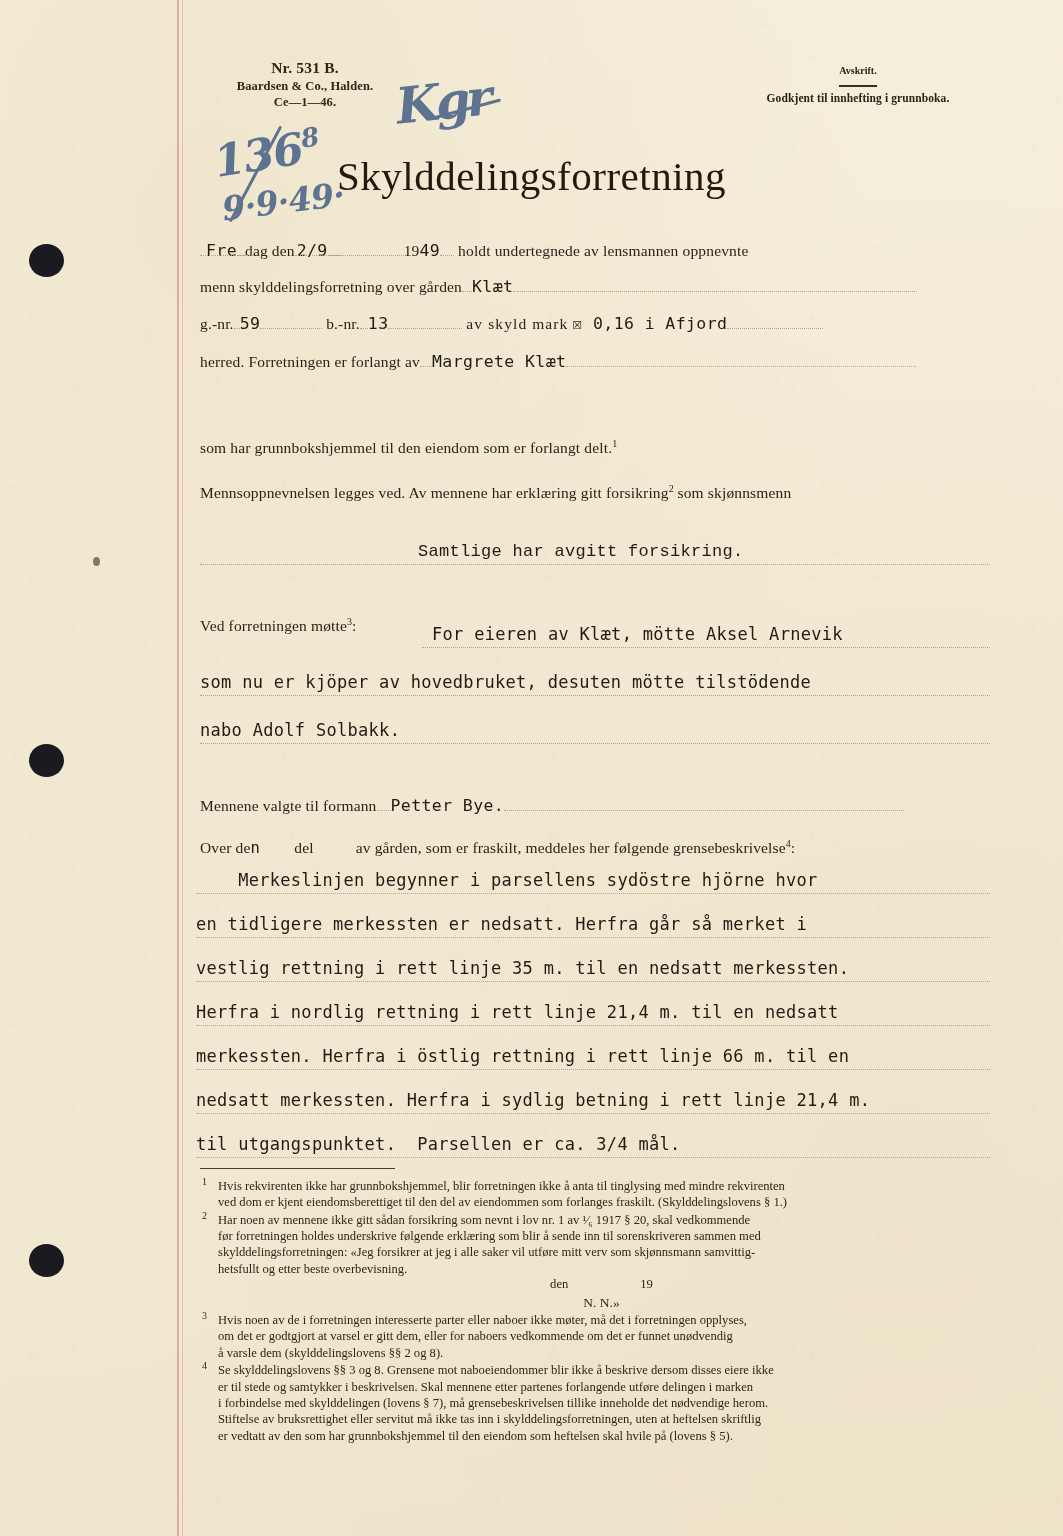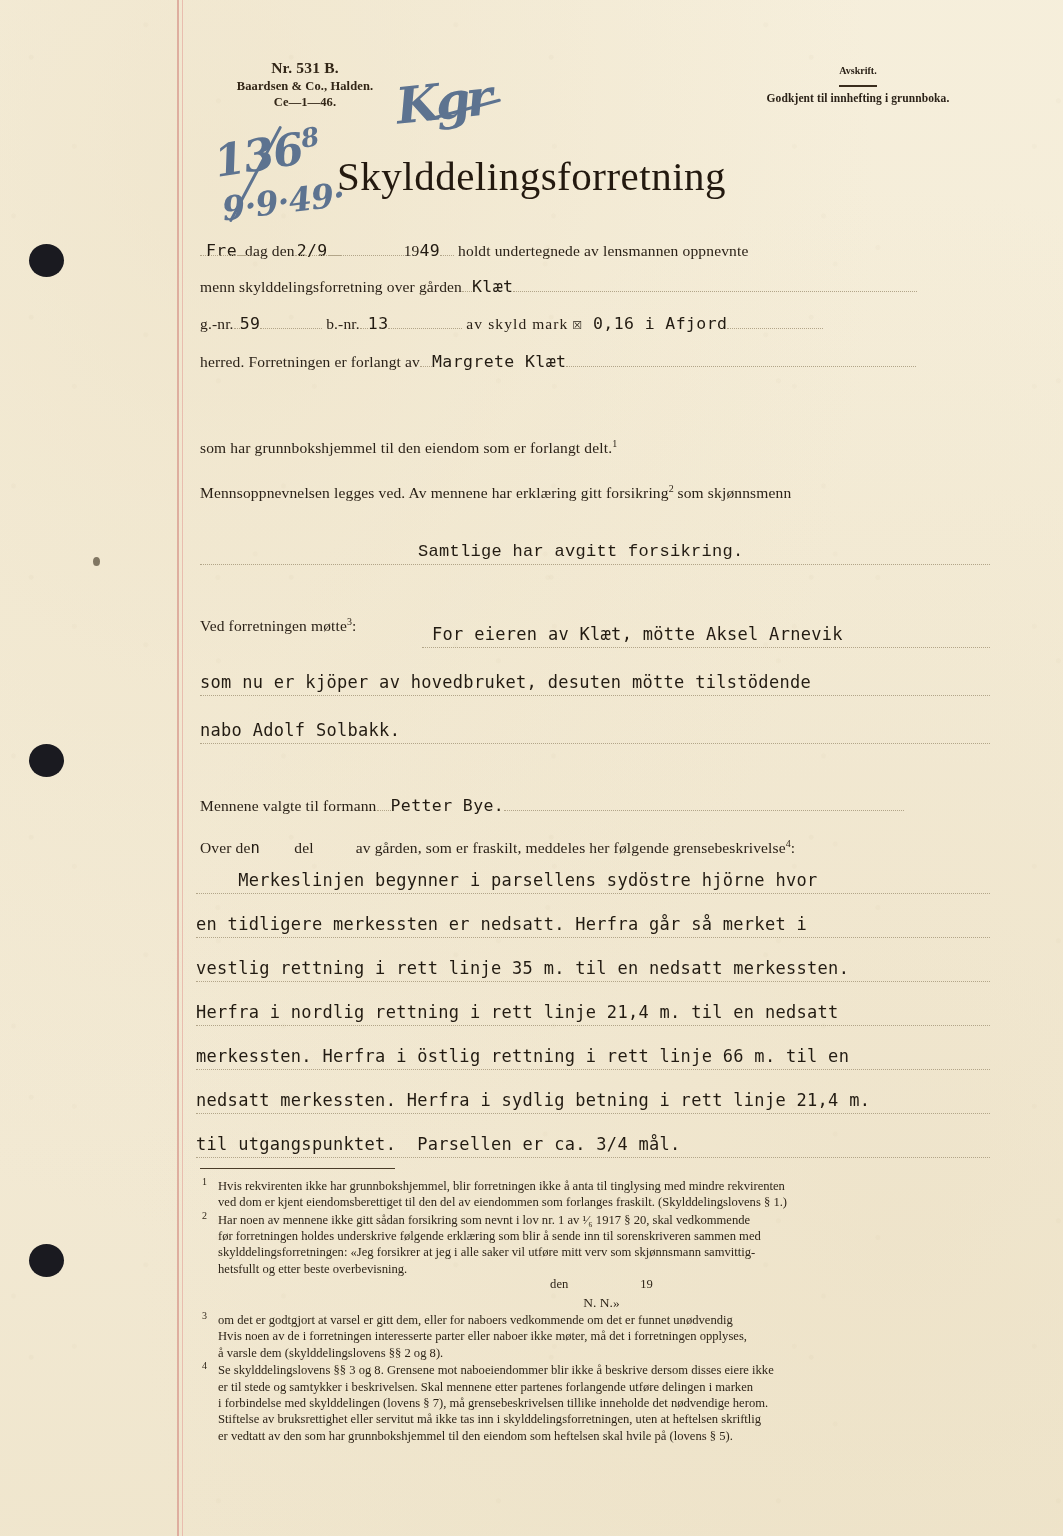--- a/index.html
+++ b/index.html
@@ -399,22 +399,22 @@
       <p>hetsfullt og etter beste overbevisning.</p>
       <div class="denrow">
         <span>den</span>
         <span>19</span>
       </div>
       <div class="nn">N. N.»</div>
     </div>
 
     <div class="fn">
       <span class="n">3</span>
+      <p>Hvis noen av de i forretningen interesserte parter eller naboer ikke møter, må det i forretningen opplyses,</p>
       <p>om det er godtgjort at varsel er gitt dem, eller for naboers vedkommende om det er funnet unødvendig</p>
-      <p>Hvis noen av de i forretningen interesserte parter eller naboer ikke møter, må det i forretningen opplyses,</p>
       <p>å varsle dem (skylddelingslovens §§ 2 og 8).</p>
     </div>
 
     <div class="fn">
       <span class="n">4</span>
       <p>Se skylddelingslovens §§ 3 og 8.  Grensene mot naboeiendommer blir ikke å beskrive dersom disses eiere ikke</p>
       <p>er til stede og samtykker i beskrivelsen.  Skal mennene etter partenes forlangende utføre delingen i marken</p>
       <p>i forbindelse med skylddelingen (lovens § 7), må grensebeskrivelsen tillike inneholde det nødvendige herom.</p>
       <p>Stiftelse av bruksrettighet eller servitut må ikke tas inn i skylddelingsforretningen, uten at heftelsen skriftlig</p>
       <p>er vedtatt av den som har grunnbokshjemmel til den eiendom som heftelsen skal hvile på (lovens § 5).</p>

